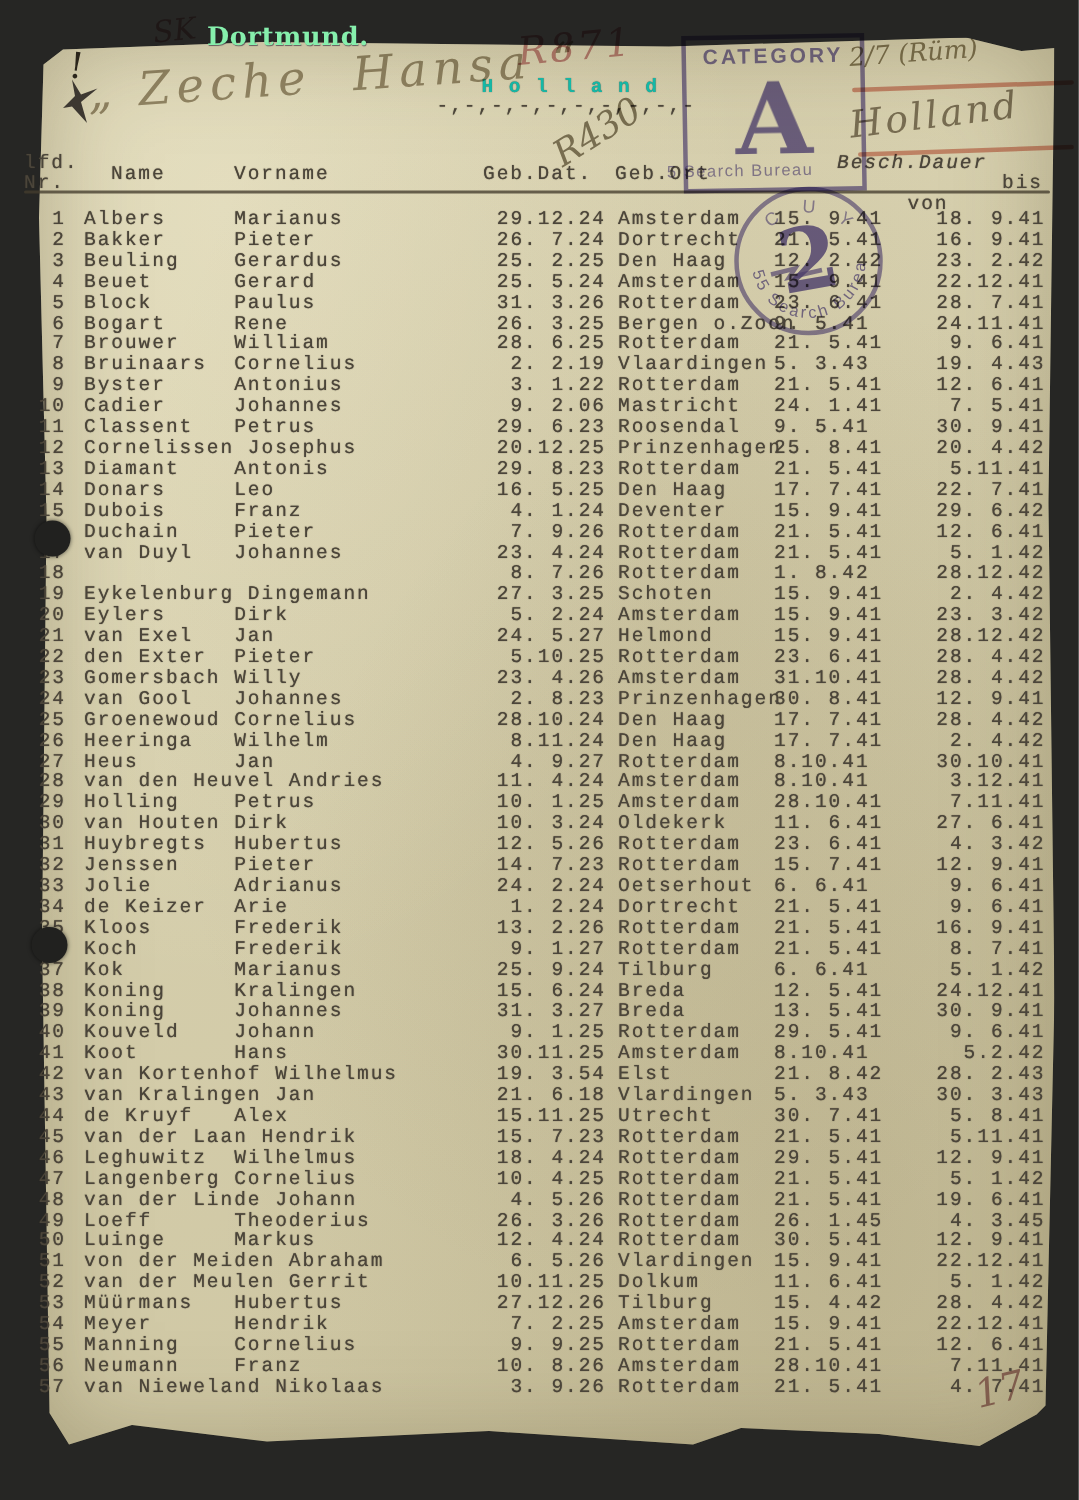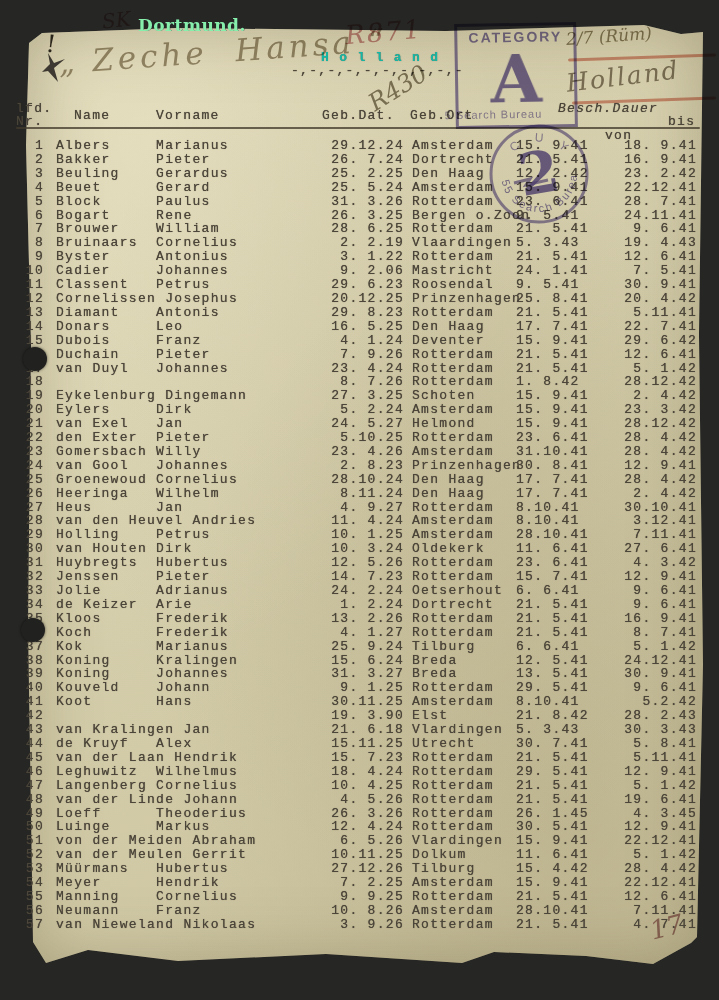--- a/index.html
+++ b/index.html
@@ -474,21 +474,21 @@
         <span class="c nv">Kloos      Frederik</span>
         <span class="c gdat">13. 2.26</span>
         <span class="c gort">Rotterdam</span>
         <span class="c von">21. 5.41</span>
         <span class="c bis">16. 9.41</span>
       </div>
 
       <div class="row">
         <span class="c nr">36</span>
         <span class="c nv">Koch       Frederik</span>
-        <span class="c gdat">4. 1.27</span>
+        <span class="c gdat">9. 1.27</span>
         <span class="c gort">Rotterdam</span>
         <span class="c von">21. 5.41</span>
         <span class="c bis">8. 7.41</span>
       </div>
 
       <div class="row">
         <span class="c nr">37</span>
         <span class="c nv">Kok        Marianus</span>
         <span class="c gdat">25. 9.24</span>
         <span class="c gort">Tilburg</span>
@@ -527,21 +527,22 @@
         <span class="c nr">41</span>
         <span class="c nv">Koot       Hans</span>
         <span class="c gdat">30.11.25</span>
         <span class="c gort">Amsterdam</span>
         <span class="c von">8.10.41</span>
         <span class="c bis">5.2.42</span>
       </div>
 
       <div class="row">
         <span class="c nr">42</span>
-        <span class="c gdat">19. 3.90</span>
+        <span class="c nv">van Kortenhof Wilhelmus</span>
+        <span class="c gdat">19. 3.54</span>
         <span class="c gort">Elst</span>
         <span class="c von">21. 8.42</span>
         <span class="c bis">28. 2.43</span>
       </div>
 
       <div class="row">
         <span class="c nr">43</span>
         <span class="c nv">van Kralingen Jan</span>
         <span class="c gdat">21. 6.18</span>
         <span class="c gort">Vlardingen</span>

